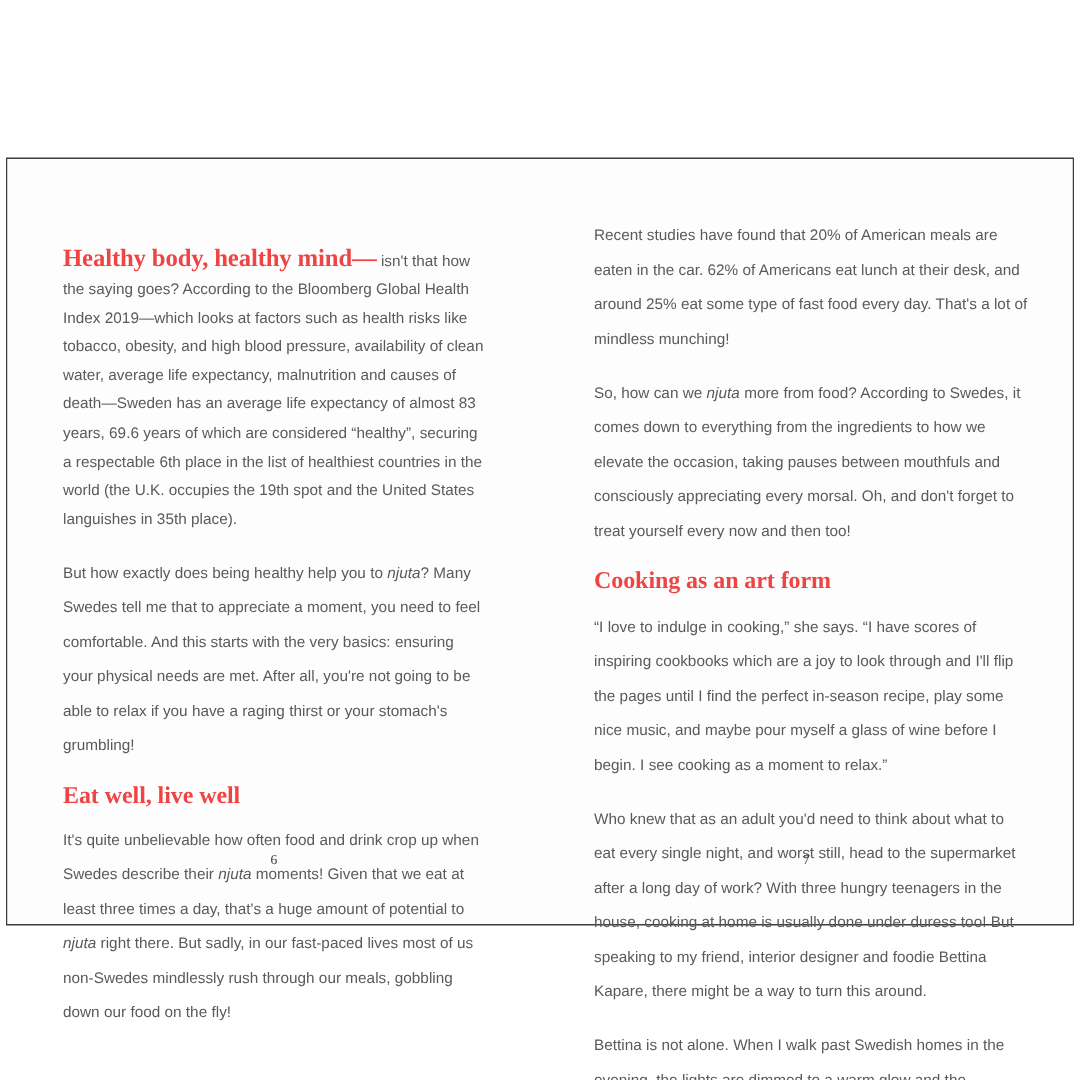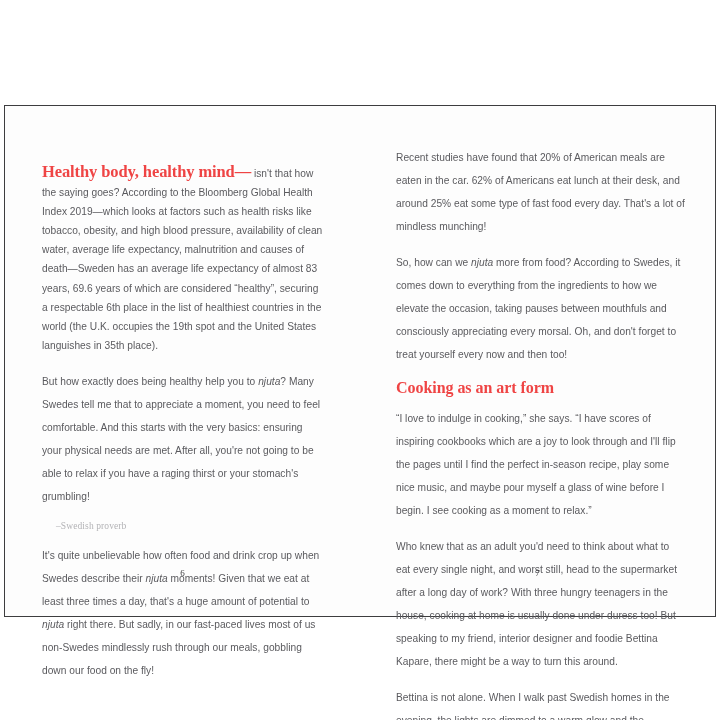--- a/index.html
+++ b/index.html
@@ -131,23 +131,23 @@
 
   <div class="spread">
 
     <div class="page page-left">
       <div class="column">
 
         <p class="para first-para"><span class="chapter-title-wrap"></span></p><h1 class="chapter-title">Healthy body, healthy mind—</h1><span class="lead-run-in"> isn't that how the saying goes? According to the Bloomberg Global Health Index 2019—which looks at factors such as health risks like tobacco, obesity, and high blood pressure, availability of clean water, average life expectancy, malnutrition and causes of death—Sweden has an average life expectancy of almost 83 years, 69.6 years of which are considered “healthy”, securing a respectable 6th place in the list of healthiest countries in the world (the U.K. occupies the 19th spot and the United States languishes in 35th place).</span><p></p>
 
         <p class="para">But how exactly does being healthy help you to <i>njuta</i>? Many Swedes tell me that to appreciate a moment, you need to feel comfortable. And this starts with the very basics: ensuring your physical needs are met. After all, you're not going to be able to relax if you have a raging thirst or your stomach's grumbling!</p>
 
+        <h2 class="sub-head">Eat well, live well</h2>
 
 
-        <p class="quote-source">–Swedish proverb</p>
 
         <p class="para">It's quite unbelievable how often food and drink crop up when Swedes describe their <i>njuta</i> moments! Given that we eat at least three times a day, that's a huge amount of potential to <i>njuta</i> right there. But sadly, in our fast-paced lives most of us non-Swedes mindlessly rush through our meals, gobbling down our food on the fly!</p>
 
       </div>
 
       <div class="folio">6</div>
     </div>
 
     <div class="page page-right">
       <div class="column">

